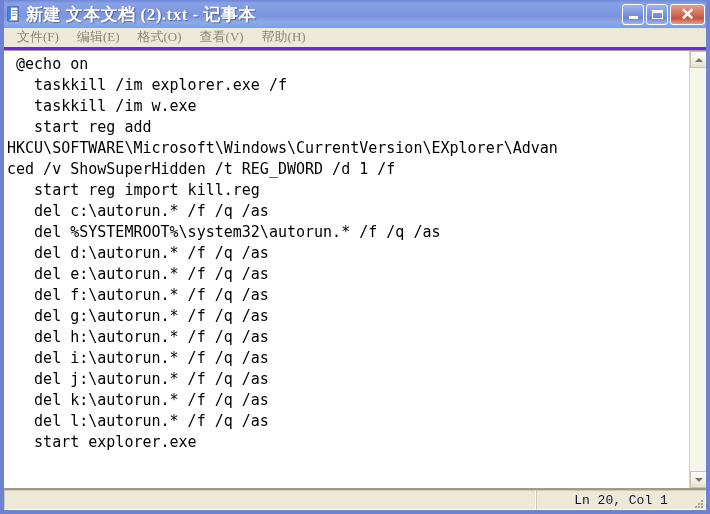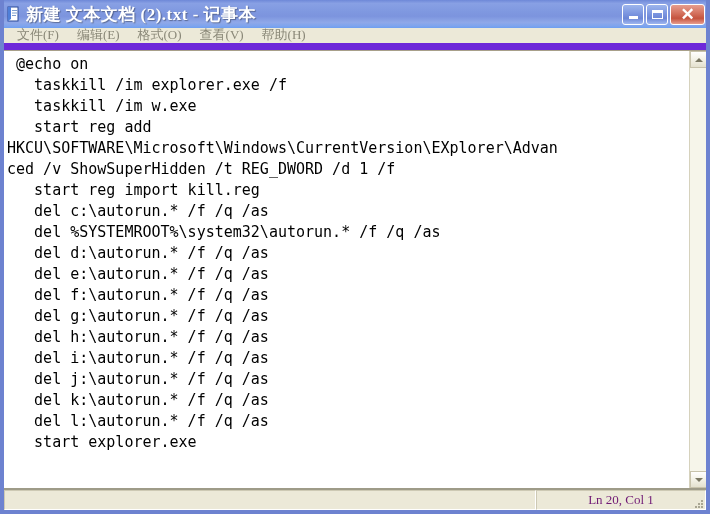--- a/index.html
+++ b/index.html
@@ -109,21 +109,21 @@
   }
 
   
   .menubar {
     flex: 0 0 22px;
     height: 22px;
     background: #ece9d8;
     display: flex;
     align-items: center;
     padding-left: 4px;
-    border-bottom: 7px solid #6d28d9;
+    border-bottom: 3px solid #6d28d9;
     box-sizing: border-box;
   }
   .menu-item {
     font-family: "Liberation Serif", serif;
     font-size: 13px;
     color: #8a8878;
     padding: 1px 9px 2px 9px;
     white-space: nowrap;
   }
 
@@ -214,23 +214,23 @@
     background: #ece9d8;
   }
   .status-panel.left {
     flex: 0 0 532px;
   }
   .status-panel.right {
     flex: 1 1 auto;
     position: relative;
   }
   .status-text {
-    font-family: Liberation Serif, serif;
+    font-family: Liberation Mono, monospace;
     font-size: 13px;
-    color: #701a75;
+    color: #0f172a;
     white-space: nowrap;
     text-align: right;
   }
   .grip {
     position: absolute;
     right: 2px;
     bottom: 1px;
     width: 12px;
     height: 12px;
   }

